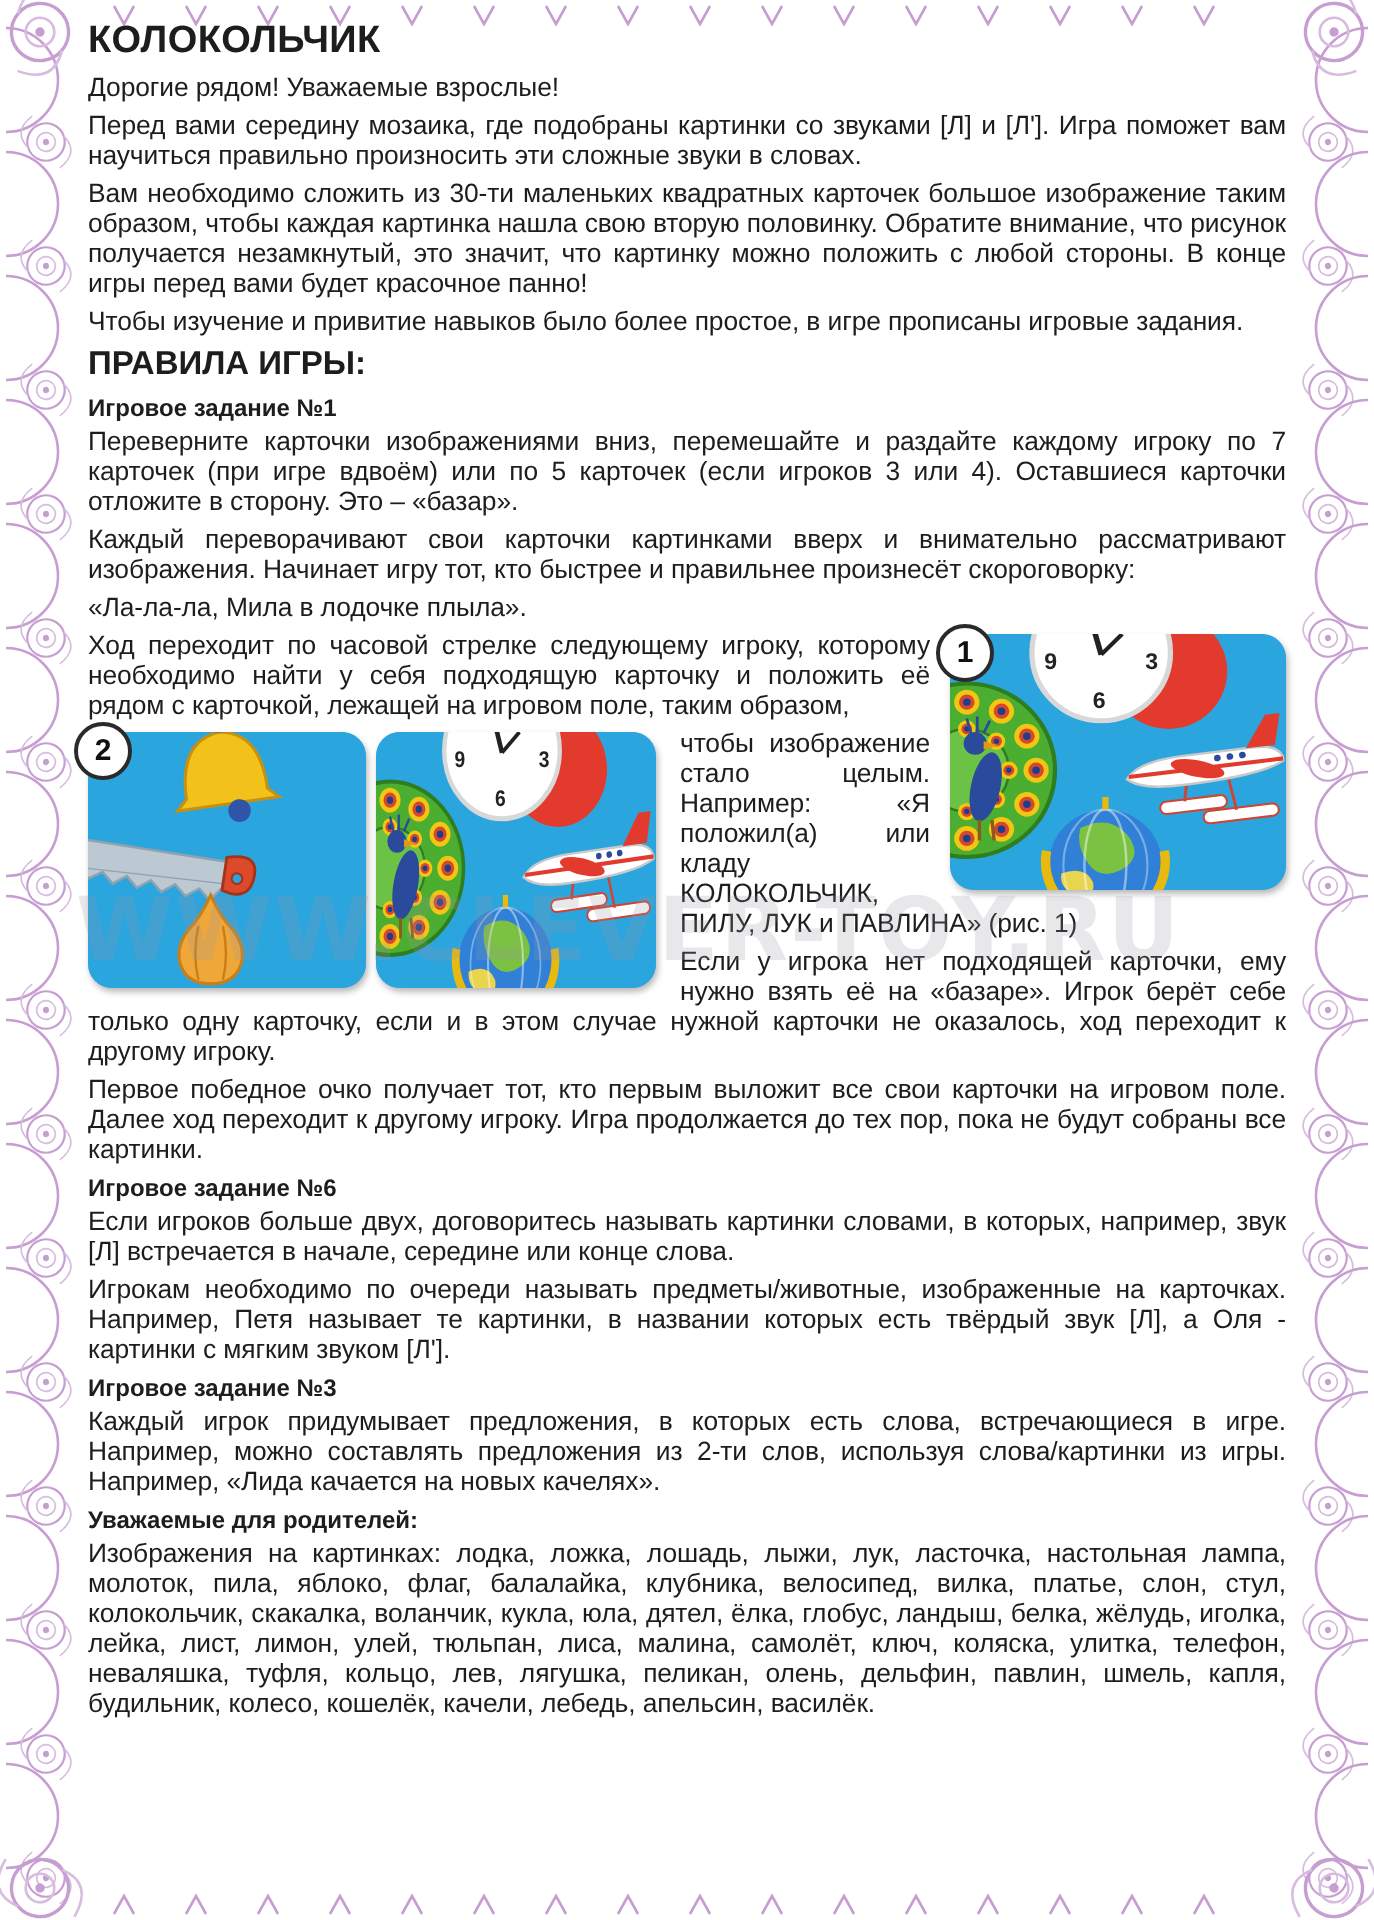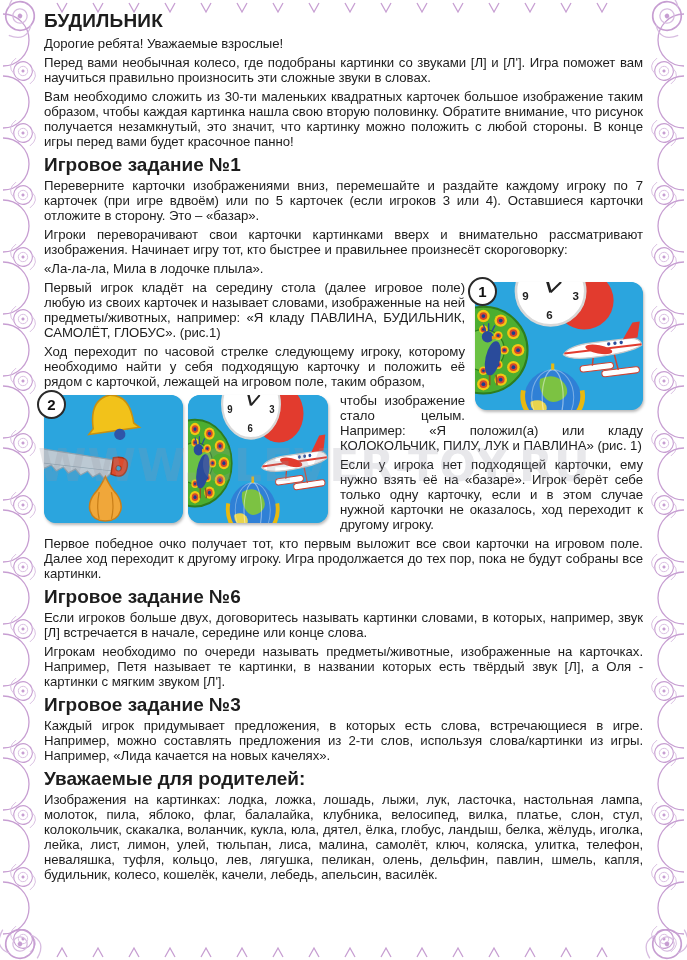--- a/index.html
+++ b/index.html
@@ -9,21 +9,21 @@
     color:#1d1d1d;
   }
   .lace-svg { position:absolute; left:0; top:0; z-index:0; }
   .lace-line { fill:none; stroke:#C79ED2; stroke-width:1.3; }
   .lace-thin { fill:none; stroke:#D7BCE0; stroke-width:1; }
   .content { position:absolute; left:44px; top:10px; width:599px; z-index:1; }
   .content p { margin:0 0 4px; font-size:13.2px; line-height:15px; text-align:justify; letter-spacing:-0.05px; }
   .no-just { text-align:left !important; }
   h1 { font-size:19px; font-weight:bold; margin:0 0 4px; letter-spacing:.2px; }
   h2 { font-size:16.5px; font-weight:bold; margin:5px 0 2px; }
-  h3 { font-size:19px; font-weight:bold; margin:5px 0 2px; }
+  h3 { font-size:12px; font-weight:bold; margin:5px 0 2px; }
   .fig { position:relative; }
   .fig-right { float:right; width:168px; height:128px; margin:2px 0 4px 10px; }
   .fig-left  { float:left;  width:284px; height:128px; margin:2px 12px 2px 0; display:flex; gap:5px; }
   .card { border-radius:12px; box-shadow:1px 2px 3px rgba(0,0,0,.28); display:block; background:#2BA5DE; }
   .badge {
     position:absolute; left:-7px; top:-5px; width:25px; height:25px; border-radius:50%;
     background:#fff; border:2px solid #2a2a2a; z-index:2; color:#111;
     font-size:15px; font-weight:bold; display:flex; align-items:center; justify-content:center;
   }
   .clock-num { font-size:11px; font-weight:bold; fill:#222; text-anchor:middle; font-family:"Liberation Sans",sans-serif; }
@@ -321,37 +321,38 @@
       <use href="#chev" transform="translate(566,957) scale(1,-1)"></use>
       <use href="#chev" transform="translate(602,3)"></use>
       <use href="#chev" transform="translate(602,957) scale(1,-1)"></use>
       <use href="#pais" transform="translate(20,16) rotate(40) scale(1.3)"></use>
       <use href="#pais" transform="translate(667,16) rotate(-40) scale(-1.3,1.3)"></use>
       <use href="#pais" transform="translate(20,944) rotate(-40) scale(1.3)"></use>
       <use href="#pais" transform="translate(667,944) rotate(40) scale(-1.3,1.3)"></use>
     </svg>
 
   <div class="content">
-    <h1>БУДИЛЬНИК</h1>
-    <p class="no-just">Дорогие ребята! Уважаемые взрослые!</p>
-    <p>Перед вами необычная колесо, где подобраны картинки со звуками [Л] и [Л']. Игра поможет вам научиться правильно произносить эти сложные звуки в словах.</p>
+    <h1>КОЛОКОЛЬЧИК</h1>
+    <p class="no-just">Дорогие рядом! Уважаемые взрослые!</p>
+    <p>Перед вами середину мозаика, где подобраны картинки со звуками [Л] и [Л']. Игра поможет вам научиться правильно произносить эти сложные звуки в словах.</p>
     <p>Вам необходимо сложить из 30-ти маленьких квадратных карточек большое изображение таким образом, чтобы каждая картинка нашла свою вторую половинку. Обратите внимание, что рисунок получается незамкнутый, это значит, что картинку можно положить с любой стороны. В конце игры перед вами будет красочное панно!</p>
-
+    <p>Чтобы изучение и привитие навыков было более простое, в игре прописаны игровые задания.</p>
+
+    <h2>ПРАВИЛА ИГРЫ:</h2>
     <h3>Игровое задание №1</h3>
     <p>Переверните карточки изображениями вниз, перемешайте и раздайте каждому игроку по 7 карточек (при игре вдвоём) или по 5 карточек (если игроков 3 или 4). Оставшиеся карточки отложите в сторону. Это – «базар».</p>
-    <p>Игроки  переворачивают свои карточки картинками вверх и внимательно рассматривают изображения. Начинает игру тот, кто быстрее и правильнее произнесёт скороговорку:</p>
+    <p>Каждый  переворачивают свои карточки картинками вверх и внимательно рассматривают изображения. Начинает игру тот, кто быстрее и правильнее произнесёт скороговорку:</p>
     <p class="no-just">«Ла-ла-ла, Мила в лодочке плыла».</p>
 
     <div class="fig fig-right">
       <div class="badge">1</div>
       <svg class="card" width="168" height="128" viewBox="0 0 160 124" preserveAspectRatio="none">
           <use href="#cardA"></use>
         </svg>
     </div>
-    <p>Первый игрок кладёт на  середину стола (далее игровое поле) любую из своих карточек и называет словами, изображенные на ней предметы/животных, например: «Я кладу ПАВЛИНА, БУДИЛЬНИК, САМОЛЁТ, ГЛОБУС». (рис.1)</p>
     <p>Ход переходит по часовой стрелке следующему игроку, которому необходимо  найти у себя подходящую карточку и положить её рядом с карточкой, лежащей на игровом поле, таким образом,</p>
 
     <div class="fig fig-left">
       <div class="badge">2</div>
       <svg class="card" width="139" height="128" viewBox="0 0 136 124" preserveAspectRatio="none">
           <use href="#cardB"></use>
         </svg>
       <svg class="card" width="140" height="128" viewBox="0 0 160 124" preserveAspectRatio="none">
           <use href="#cardA"></use>
         </svg>

